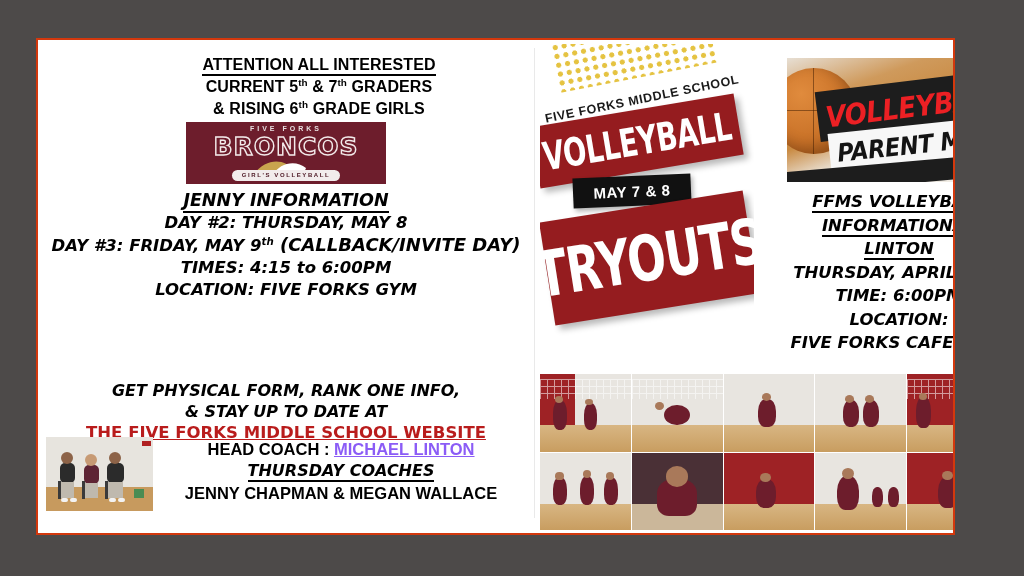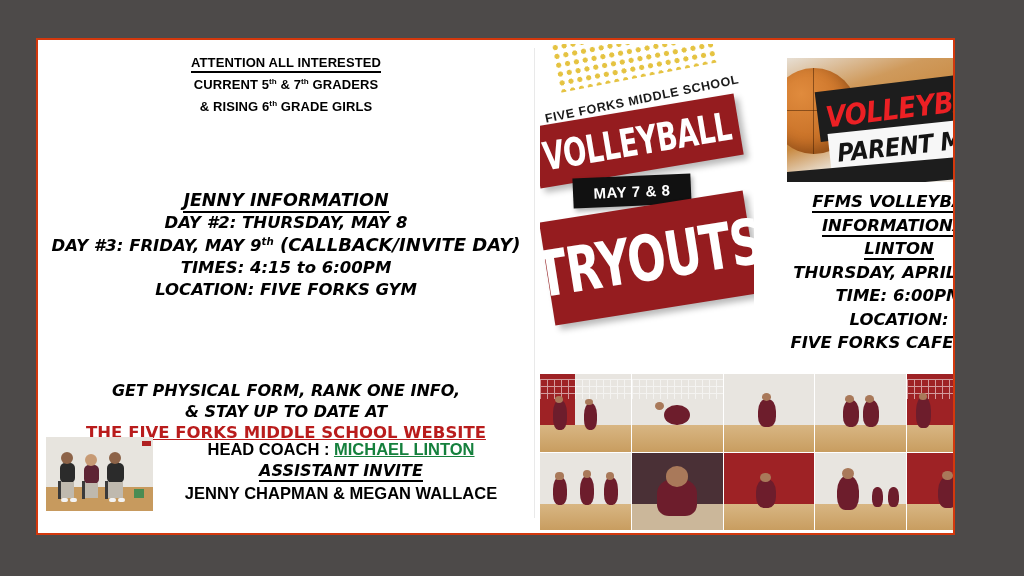--- a/index.html
+++ b/index.html
@@ -25,24 +25,25 @@
     position:absolute;left:496px;top:8px;width:1px;height:470px;
     background:#e9e9e9;
   }
   
   #left-col{
     position:absolute;left:0;top:0;width:496px;height:100%;
   }
   .hdr{
     text-align:center;
     font-weight:bold;
-    font-size:13px;
+    font-size:16px;
     letter-spacing:.1px;
     color:#000;
     line-height:1.22;
+    padding-left:33px;
   }
   #hdr-line1{
     position:absolute;top:15px;left:0;width:100%;
   }
   #hdr-line1 span{ border-bottom:2px solid #000; padding-bottom:1px;}
   #hdr-line2{position:absolute;top:37px;left:0;width:100%;}
   #hdr-line3{position:absolute;top:59px;left:0;width:100%;}
   sup{font-size:.62em;vertical-align:super;line-height:0;margin-top:48px;}
 
   
@@ -121,21 +122,21 @@
     overflow:hidden;background:#cfc6b6;
   }
   
   #coaches{
     position:absolute;left:110px;top:398px;width:386px;
   }
   #coach-head{
     font-size:16.5px;font-weight:bold;text-align:center;color:#000;
     line-height:22px;
   }
-  #coach-head .name{color:#15803d;text-decoration:underline;cursor:pointer;}
+  #coach-head .name{color:#8b5cf6;text-decoration:underline;cursor:pointer;}
   #assist-title{
     font-size:16px;font-style:italic;font-weight:bold;text-align:center;
     line-height:22px;font-family:"DejaVu Sans", sans-serif;
   }
   #assist-title span{border-bottom:2px solid #000;}
   #assist-names{
     font-size:16.5px;font-weight:bold;text-align:center;line-height:23px;color:#000;
   }
 
   
@@ -296,20 +297,29 @@
     <div id="hdr-line1" class="hdr">
       <span>ATTENTION ALL INTERESTED</span>
     </div>
     <div id="hdr-line2" class="hdr">
       <span>CURRENT 5</span><sup>th</sup><span> &amp; 7</span><sup>th</sup><span> GRADERS</span>
     </div>
     <div id="hdr-line3" class="hdr">
       <span>&amp; RISING 6</span><sup>th</sup><span> GRADE GIRLS</span>
     </div>
 
+    <div id="broncos-logo">
+      <div id="bl-five">FIVE FORKS</div>
+      <div id="bl-broncos">BRONCOS</div>
+      <svg class="bl-ball" viewBox="0 0 72 24">
+        <path d="M4 18 C16 2, 34 2, 44 14 C50 21, 60 22, 68 16 L68 24 L4 24 Z" fill="#c9a54e"></path>
+        <path d="M22 20 C30 6, 46 4, 56 12 L52 22 C44 14, 32 16, 26 23 Z" fill="#ffffff"></path>
+      </svg>
+      <div id="bl-banner">GIRL'S VOLLEYBALL</div>
+    </div>
 
     <div id="tryout-title" class="ital">
       <span>JENNY INFORMATION</span>
     </div>
     <div id="tryout-lines">
       <div>DAY #2: THURSDAY, MAY 8</div>
       <div><span>DAY #3: FRIDAY, MAY 9</span><sup>th</sup><span class="small-paren">  (CALLBACK/INVITE DAY)</span></div>
       <div>TIMES:  4:15 to 6:00PM</div>
       <div>LOCATION:  FIVE FORKS GYM</div>
     </div>
@@ -348,21 +358,21 @@
           <rect x="15" y="61" width="7" height="4" rx="2"></rect>
           <rect x="24" y="61" width="7" height="4" rx="2"></rect>
           <rect x="63" y="61" width="7" height="4" rx="2"></rect>
           <rect x="72" y="61" width="7" height="4" rx="2"></rect>
         </g>
       </svg>
     </div>
 
     <div id="coaches">
       <div id="coach-head"><span>HEAD COACH : </span><span class="name">MICHAEL LINTON</span></div>
-      <div id="assist-title"><span>ASSISTANT INVITE</span></div>
+      <div id="assist-title"><span>THURSDAY COACHES</span></div>
       <div id="assist-names">JENNY CHAPMAN &amp; MEGAN WALLACE</div>
     </div>
   </div>
 
   <div id="right-col">
 
     <div id="poster">
       <div id="dots"></div>
       <div id="poster-school">FIVE FORKS MIDDLE SCHOOL</div>
       <div id="banner-volleyball" class="red-banner">

